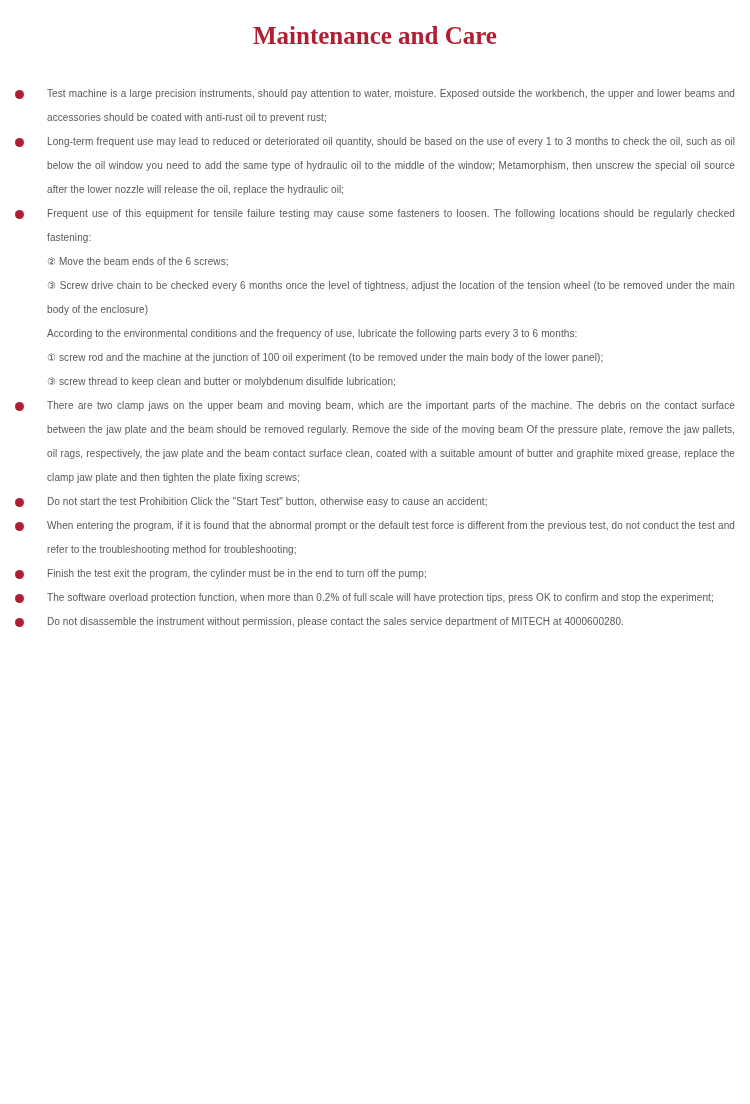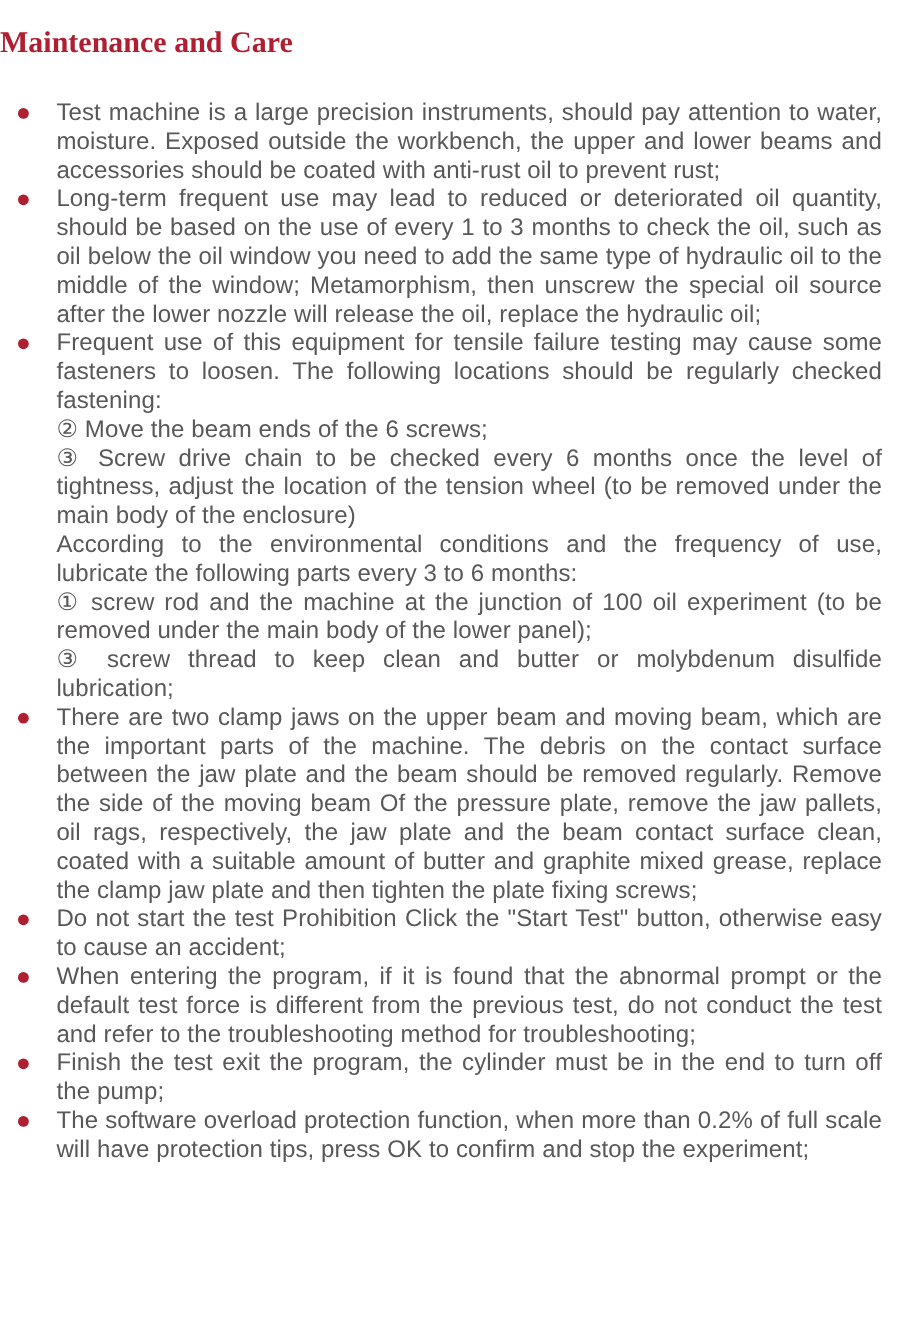--- a/index.html
+++ b/index.html
@@ -16,20 +16,21 @@
   .page {
     position: relative;
     width: 750px;
     height: 1104px;
     background: var(--bg, #ffffff);
     box-sizing: border-box;
   }
   .title {
     margin: 0;
     padding-top: 21px;
+    text-align: center;
     font-family: "Liberation Serif", serif;
     font-weight: bold;
     font-size: 25px;
     line-height: 30px;
     color: var(--accent, #b01e31);
   }
   .bullet-list {
     margin-top: 31px;
     padding: 0 15px 0 14px;
   }
@@ -41,21 +42,21 @@
     position: absolute;
     left: 1px;
     top: 8px;
     width: 9px;
     height: 9px;
     border-radius: 50%;
     background: var(--accent, #b01e31);
   }
   .para {
     text-align: justify;
-    font-size: 20px;
+    font-size: 10px;
     line-height: 24px;
     color: var(--text, #595757);
     letter-spacing: 0.1px;
   }
 </style>
 </head>
 <body>
 
 <div class="page">
   <h1 class="title">Maintenance and Care</h1>
@@ -116,14 +117,20 @@
         </div>
   </div>
 
   <div class="item">
     <span class="bullet-dot"></span>
     <div class="paras">
           <div class="para">The software overload protection function, when more than 0.2% of full scale will have protection tips, press OK to confirm and stop the experiment;</div>
         </div>
   </div>
 
+  <div class="item">
+    <span class="bullet-dot"></span>
+    <div class="paras">
+          <div class="para">Do not disassemble the instrument without permission, please contact the sales service department of MITECH at 4000600280.</div>
+        </div>
+  </div>
 </div>
 </div>
 
 </body></html>

